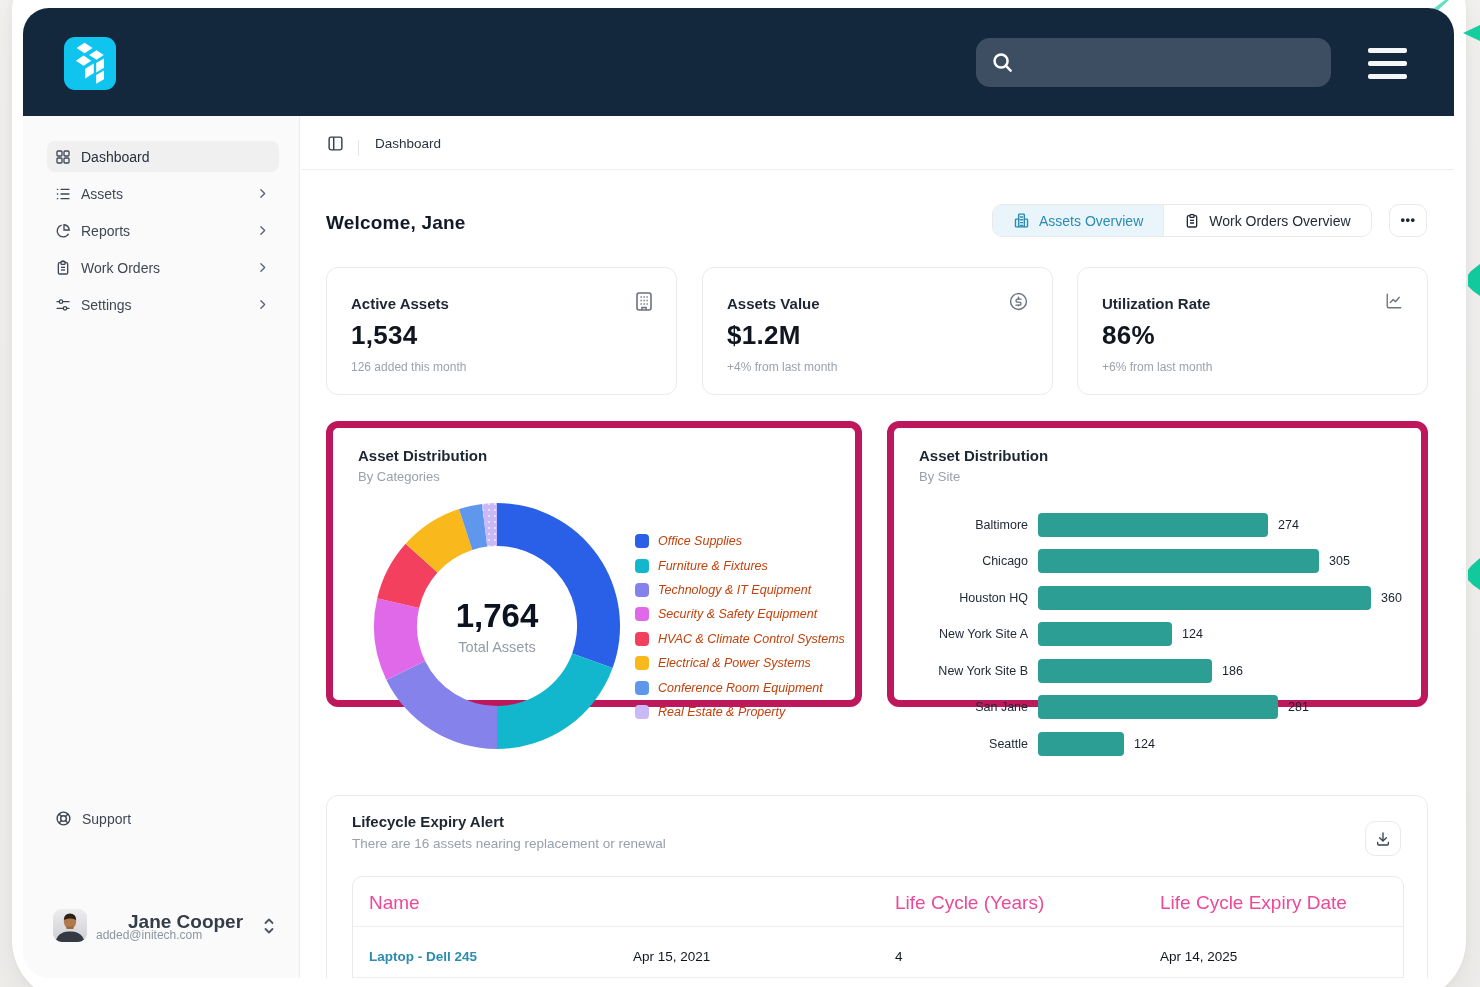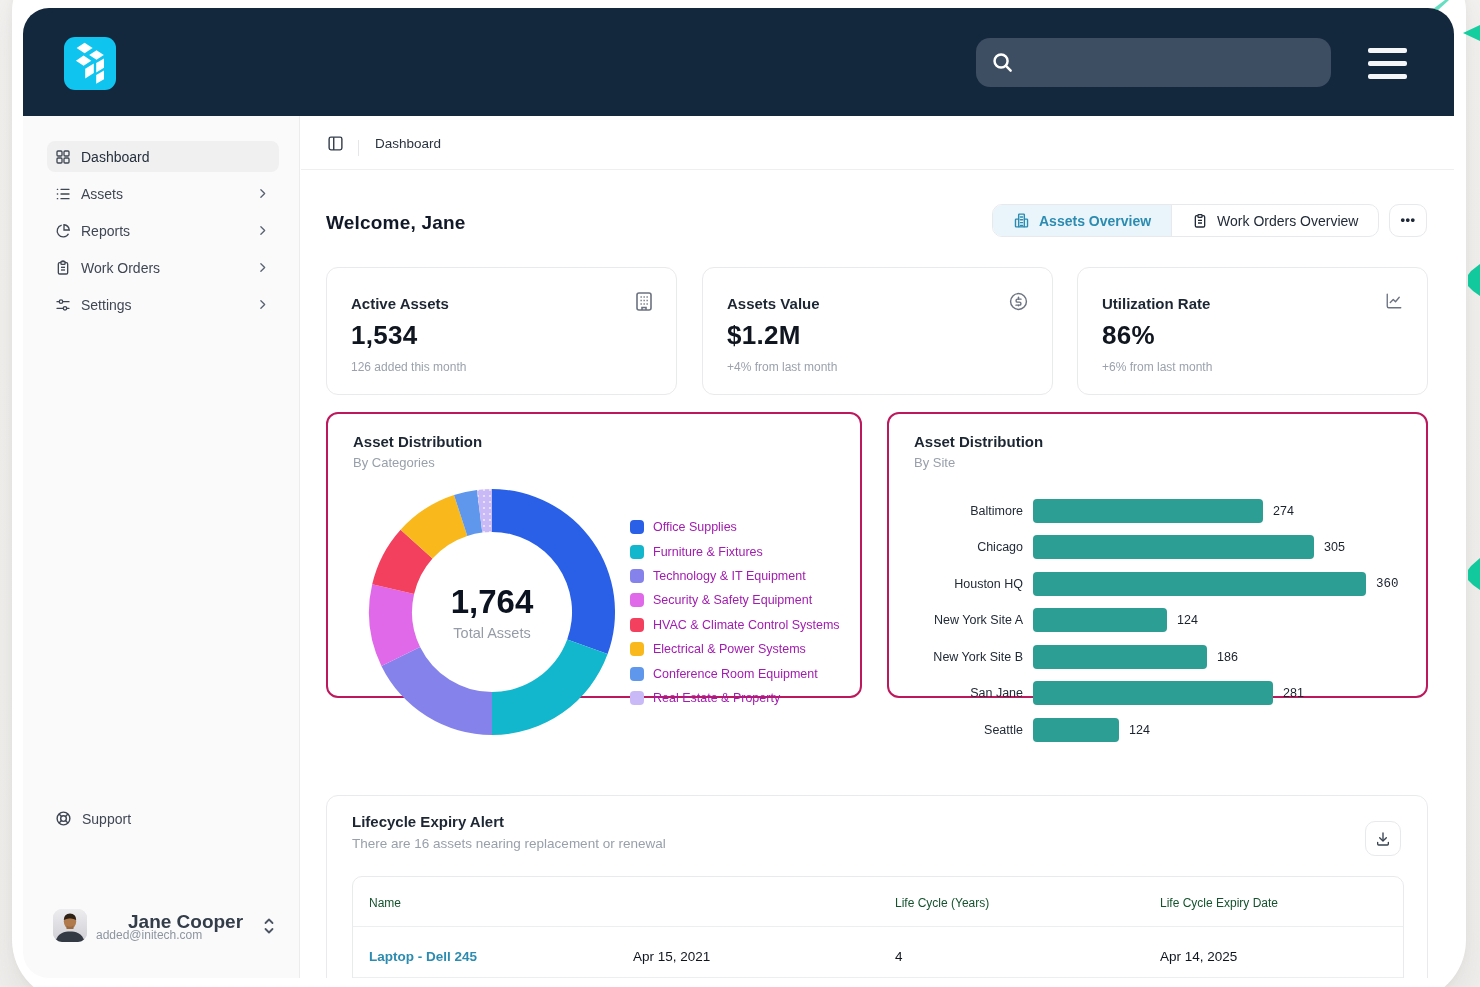--- a/index.html
+++ b/index.html
@@ -28,45 +28,45 @@
 
 .main{position:absolute;left:278px;top:0;width:1153px;height:100%;background:#fff;}
 .crumb{position:absolute;left:0;top:0;width:100%;height:54px;border-bottom:1px solid #efefef;}
 .crumbtxt{position:absolute;left:74px;top:20px;font-size:13.5px;color:#2a333f;}
 .cdiv{position:absolute;left:57px;top:24px;width:1px;height:16px;background:#e4e6e9;}
 .content{position:absolute;left:25px;top:54px;width:1102px;}
 .welcome{position:absolute;left:0;top:42px;font-size:19px;font-weight:bold;color:#111827;letter-spacing:.2px;}
 
 .tabs{position:absolute;left:666px;top:34px;height:33px;display:flex;border:1px solid #e7e9ec;border-radius:10px;overflow:hidden;background:#fff;}
 .tab{display:flex;align-items:center;padding:0 20px;font-size:14px;color:#222b38;gap:9px;}
-.tab.on{background:#e9f5fa;color:#2b8bb0;font-weight:bold;}
+.tab.on{background:#e9f5fa;color:#2b8bb0;}
 .dots{position:absolute;left:1063px;top:34px;width:38px;height:33px;border:1px solid #e7e9ec;border-radius:10px;background:#fff;color:#1f2937;text-align:center;font-weight:bold;font-size:13px;line-height:29px;letter-spacing:.5px;}
 
 .scard{position:absolute;top:97px;width:351px;height:128px;background:#fff;border:1px solid #e9eaec;border-radius:12px;}
 .scard .t{position:absolute;left:24px;top:27px;font-size:15px;font-weight:bold;color:#1d2633;}
 .scard .v{position:absolute;left:24px;top:52px;font-size:26px;font-weight:bold;color:#10161f;letter-spacing:.3px;}
 .scard .c{position:absolute;left:24px;top:92px;font-size:12px;color:#9ba2ad;}
 .scard .ic{position:absolute;right:24px;top:24px;color:#6b7280;}
 
-.ccard{position:absolute;top:242px;height:286px;background:#fff;border:2px solid #be185d;border-radius:12px;}
+.ccard{position:absolute;top:251px;height:286px;background:#fff;border:7px solid #be185d;border-radius:12px;}
 .ccard .t{position:absolute;left:25px;top:19px;font-size:15px;font-weight:bold;color:#1d2633;}
 .ccard .s{position:absolute;left:25px;top:41px;font-size:13px;color:#98a0ab;}
 .legend{position:absolute;left:302px;top:101px;}
-.lrow{display:flex;align-items:center;height:24.4px;font-size:12.5px;color:#a21caf;}
+.lrow{display:flex;align-items:center;height:24.4px;font-size:12.5px;color:#c2410c;font-style:italic;}
 .lrow i{width:14px;height:14px;border-radius:4px;margin-right:9px;flex:0 0 auto;}
 .bar{position:absolute;left:144px;height:24px;border-radius:4px;background:#2d9e93;}
 .blabel{position:absolute;width:130px;text-align:right;font-size:12.5px;color:#222b38;line-height:24px;}
 .bval{position:absolute;font-size:12.5px;color:#1a222e;line-height:24px;}
 
 .tcard{position:absolute;left:0;top:625px;width:1102px;height:300px;background:#fff;border:1px solid #e9eaec;border-radius:12px;}
 .tcard .t{position:absolute;left:25px;top:17px;font-size:15px;font-weight:bold;color:#1d2633;}
 .tcard .s{position:absolute;left:25px;top:40px;font-size:13.5px;color:#98a0ab;}
 .dl{position:absolute;right:26px;top:25px;width:36px;height:35px;border:1px solid #e7e9ec;border-radius:10px;color:#374151;}
 .tbl{position:absolute;left:25px;top:80px;width:1052px;height:240px;border:1px solid #e9eaec;border-radius:10px;}
-.th{position:absolute;top:0;height:49px;line-height:52px;font-size:12px;color:#14532d;}
+.th{position:absolute;top:0;height:49px;line-height:52px;font-size:19px;color:#ec4899;}
 .td{position:absolute;top:49px;height:58px;line-height:62px;font-size:13.5px;color:#10161f;}
 .hline{position:absolute;left:0;top:49px;width:100%;height:1px;background:#eceef0;}
 .c1{left:16px;width:240px;} .c2{left:280px;width:240px;} .c3{left:542px;width:240px;} .c4{left:807px;width:240px;}
 .link{color:#2b8bb0;font-weight:bold;}
 .deco{position:absolute;}
 </style>
 </head>
 <body>
 <div class="window"></div>
 
@@ -319,21 +319,21 @@
           <div class="t">Asset Distribution</div>
           <div class="s">By Site</div>
           <div class="blabel" style="left:4px;top:84.5px;">Baltimore</div>
             <div class="bar" style="top:84.5px;width:230px;"></div>
             <div class="bval" style="left:384px;top:84.5px;">274</div>
           <div class="blabel" style="left:4px;top:121px;">Chicago</div>
             <div class="bar" style="top:121px;width:281px;"></div>
             <div class="bval" style="left:435px;top:121px;">305</div>
           <div class="blabel" style="left:4px;top:157.5px;">Houston HQ</div>
             <div class="bar" style="top:157.5px;width:333px;"></div>
-            <div class="bval" style="left:487px;top:157.5px;font-family:Liberation Mono, monospace;">360</div>
+            <div class="bval" style="left:487px;top:157.5px;">360</div>
           <div class="blabel" style="left:4px;top:194px;">New York Site A</div>
             <div class="bar" style="top:194px;width:134px;"></div>
             <div class="bval" style="left:288px;top:194px;">124</div>
           <div class="blabel" style="left:4px;top:230.5px;">New York Site B</div>
             <div class="bar" style="top:230.5px;width:174px;"></div>
             <div class="bval" style="left:328px;top:230.5px;">186</div>
           <div class="blabel" style="left:4px;top:267px;">San Jane</div>
             <div class="bar" style="top:267px;width:240px;"></div>
             <div class="bval" style="left:394px;top:267px;">281</div>
           <div class="blabel" style="left:4px;top:303.5px;">Seattle</div>

